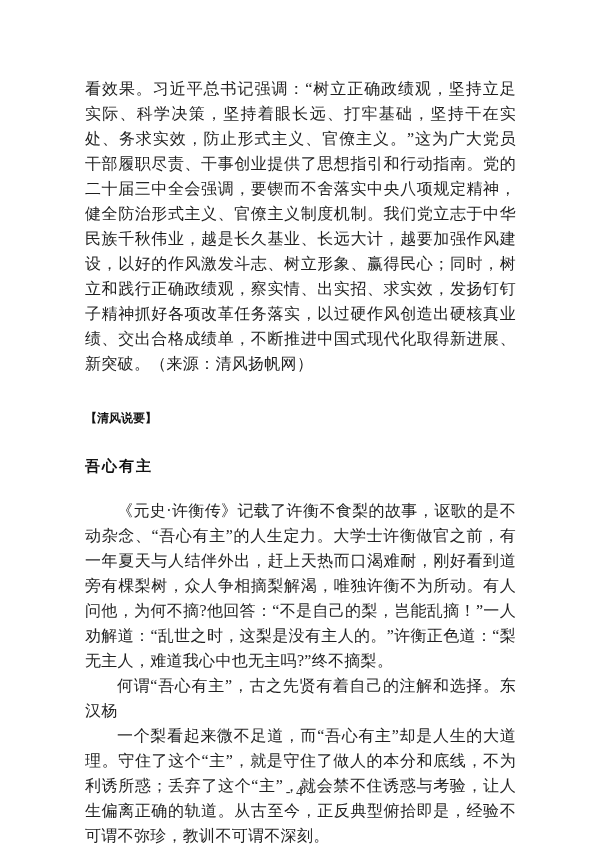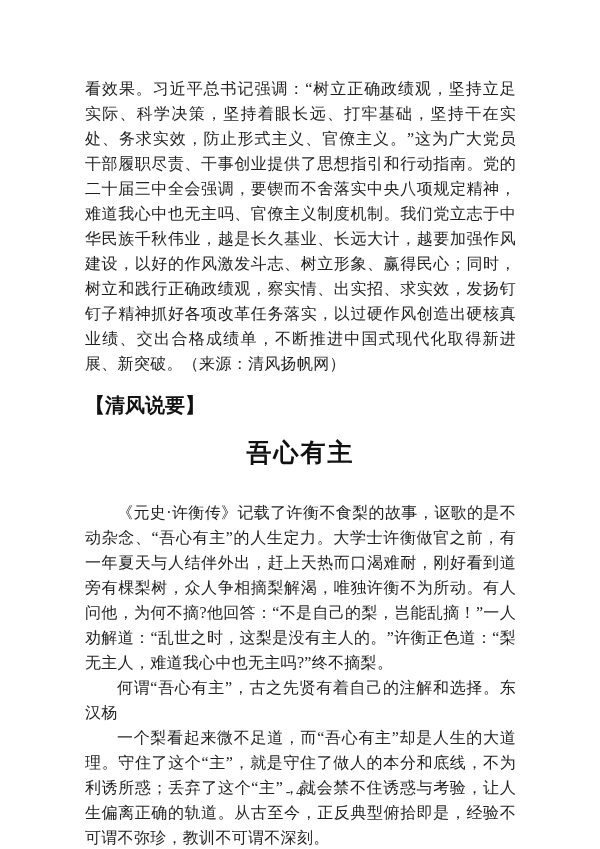--- a/index.html
+++ b/index.html
@@ -28,56 +28,56 @@
     line-height: 25px;
     text-align: justify;
     text-justify: inter-ideograph;
     letter-spacing: 0.3px;
     word-break: break-all;
   }
   .para.indent {
     text-indent: 2em;
   }
   .section-heading {
-    margin: 17px 0 0 0;
-    font-size: 20px;
+    margin: 30px 0 0 0;
+    font-size: 12px;
     line-height: 25px;
     font-weight: bold;
     color: #111111;
   }
   .article-title {
     margin: 20px 0 12px 0;
-    font-size: 25px;
+    font-size: 15px;
     line-height: 30px;
     font-weight: bold;
-    text-align: center;
+    text-align: left;
     color: #111111;
     letter-spacing: 2px;
   }
   .para.first-body {
-    margin-top: 32px;
+    margin-top: 17px;
   }
   .page-number {
     position: absolute;
     left: 0;
     width: 600px;
     top: 782px;
     text-align: center;
     font-size: 14px;
     line-height: 20px;
     color: #2a2a2a;
     letter-spacing: 1px;
   }
 </style>
 </head>
 <body>
 
 <div class="page">
   <div class="content">
-    <p class="para">看效果。习近平总书记强调：“树立正确政绩观，坚持立足实际、科学决策，坚持着眼长远、打牢基础，坚持干在实处、务求实效，防止形式主义、官僚主义。”这为广大党员干部履职尽责、干事创业提供了思想指引和行动指南。党的二十届三中全会强调，要锲而不舍落实中央八项规定精神，难道我心中也无主吗、官僚主义制度机制。我们党立志于中华民族千秋伟业，越是长久基业、长远大计，越要加强作风建设，以好的作风激发斗志、树立形象、赢得民心；同时，树立和践行正确政绩观，察实情、出实招、求实效，发扬钉钉子精神抓好各项改革任务落实，以过硬作风创造出硬核真业绩、交出合格成绩单，不断推进中国式现代化取得新进展、新突破。（来源：清风扬帆网）</p>
+    <p class="para">看效果。习近平总书记强调：“树立正确政绩观，坚持立足实际、科学决策，坚持着眼长远、打牢基础，坚持干在实处、务求实效，防止形式主义、官僚主义。”这为广大党员干部履职尽责、干事创业提供了思想指引和行动指南。党的二十届三中全会强调，要锲而不舍落实中央八项规定精神，健全防治形式主义、官僚主义制度机制。我们党立志于中华民族千秋伟业，越是长久基业、长远大计，越要加强作风建设，以好的作风激发斗志、树立形象、赢得民心；同时，树立和践行正确政绩观，察实情、出实招、求实效，发扬钉钉子精神抓好各项改革任务落实，以过硬作风创造出硬核真业绩、交出合格成绩单，不断推进中国式现代化取得新进展、新突破。（来源：清风扬帆网）</p>
 
     <h2 class="section-heading">【清风说要】</h2>
 
     <h1 class="article-title">吾心有主</h1>
 
     <p class="para indent first-body">《元史·许衡传》记载了许衡不食梨的故事，讴歌的是不动杂念、“吾心有主”的人生定力。大学士许衡做官之前，有一年夏天与人结伴外出，赶上天热而口渴难耐，刚好看到道旁有棵梨树，众人争相摘梨解渴，唯独许衡不为所动。有人问他，为何不摘?他回答：“不是自己的梨，岂能乱摘！”一人劝解道：“乱世之时，这梨是没有主人的。”许衡正色道：“梨无主人，难道我心中也无主吗?”终不摘梨。</p>
 
     <p class="para indent">何谓“吾心有主”，古之先贤有着自己的注解和选择。东汉杨</p>
 
     <p class="para indent">一个梨看起来微不足道，而“吾心有主”却是人生的大道理。守住了这个“主”，就是守住了做人的本分和底线，不为利诱所惑；丢弃了这个“主”，就会禁不住诱惑与考验，让人生偏离正确的轨道。从古至今，正反典型俯拾即是，经验不可谓不弥珍，教训不可谓不深刻。</p>

